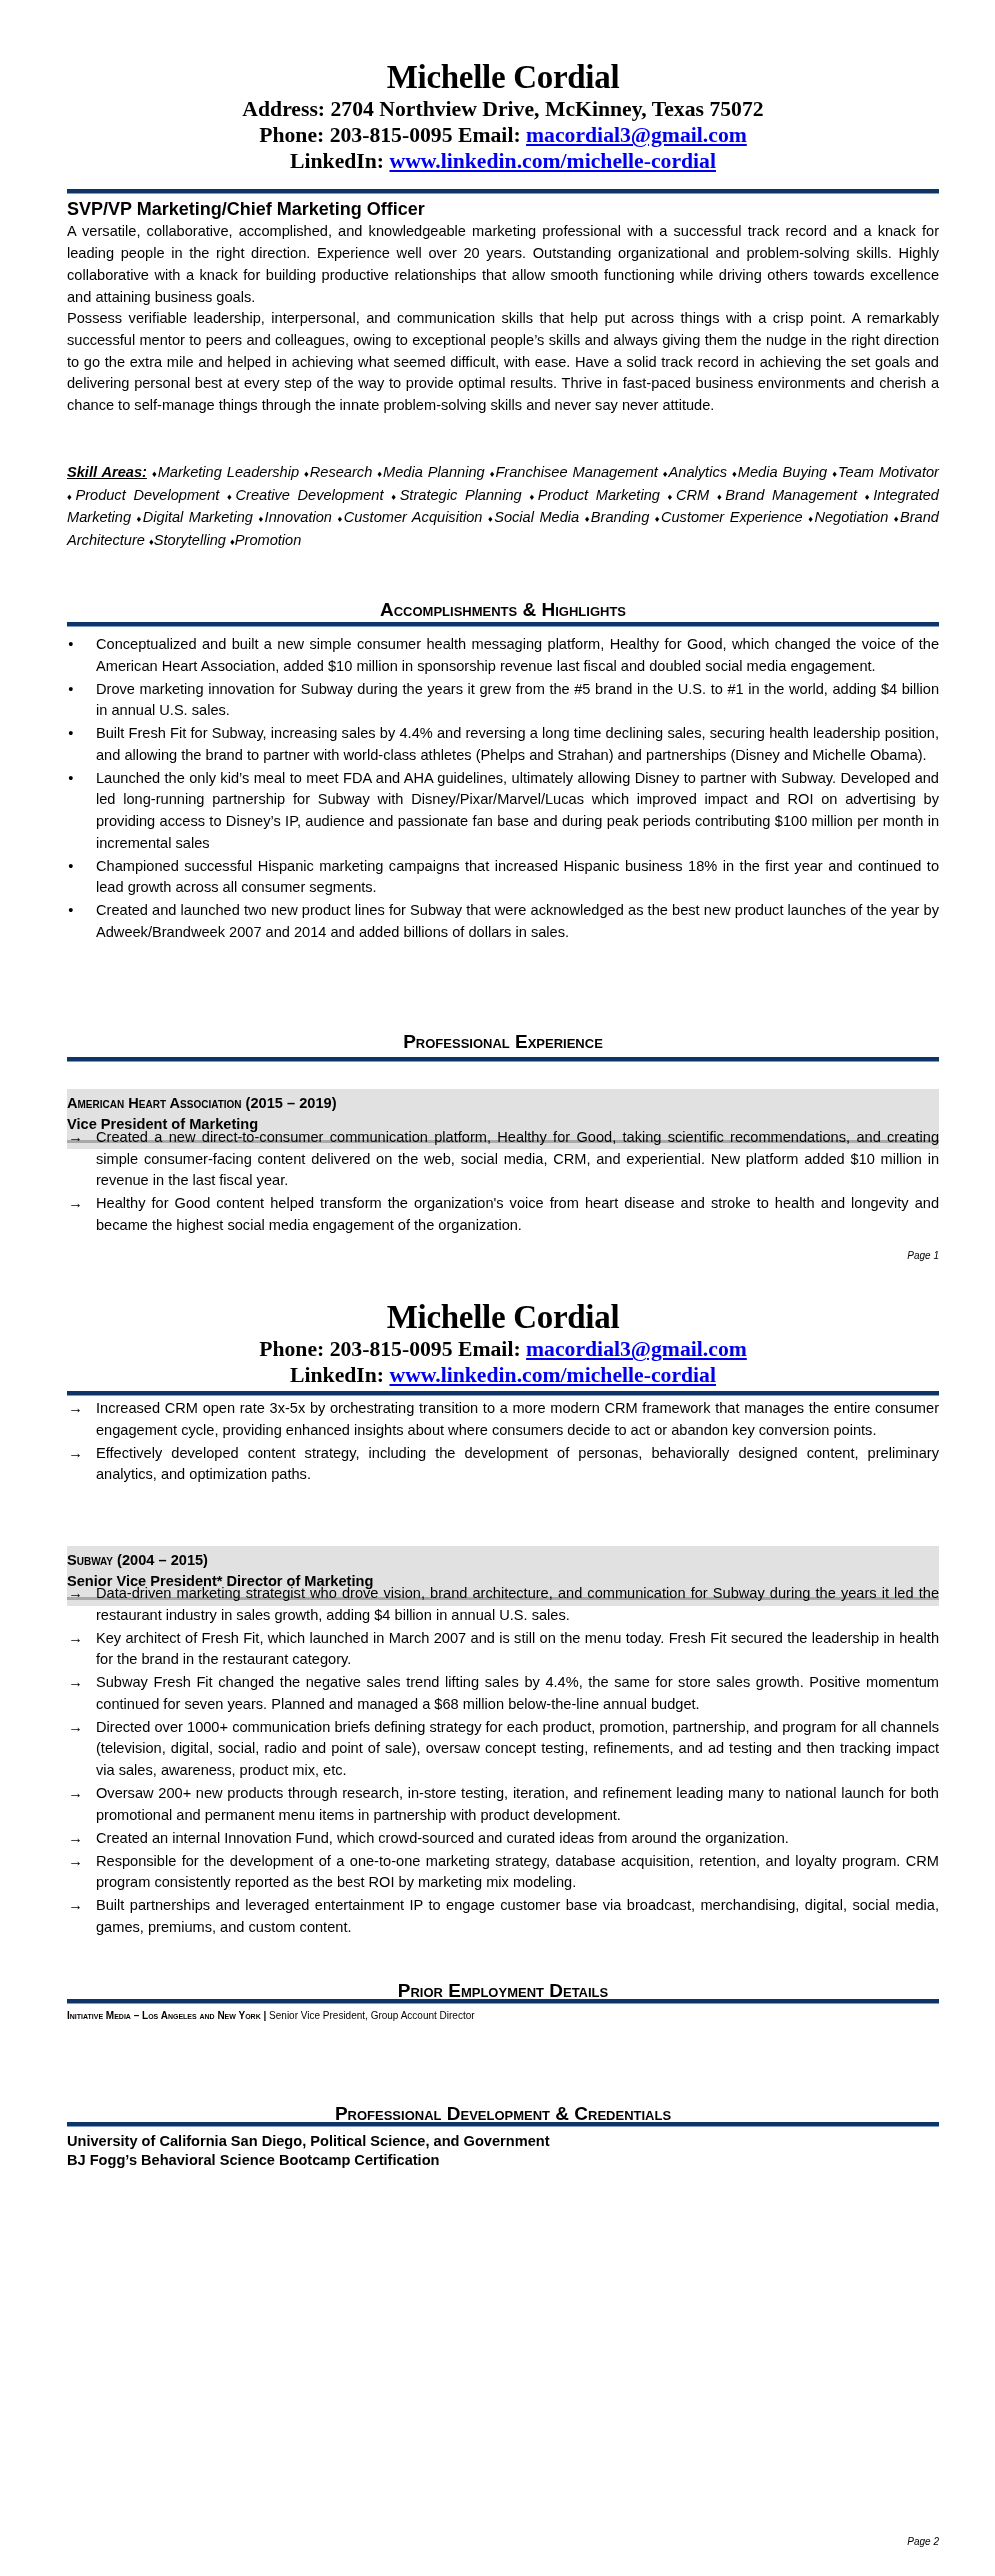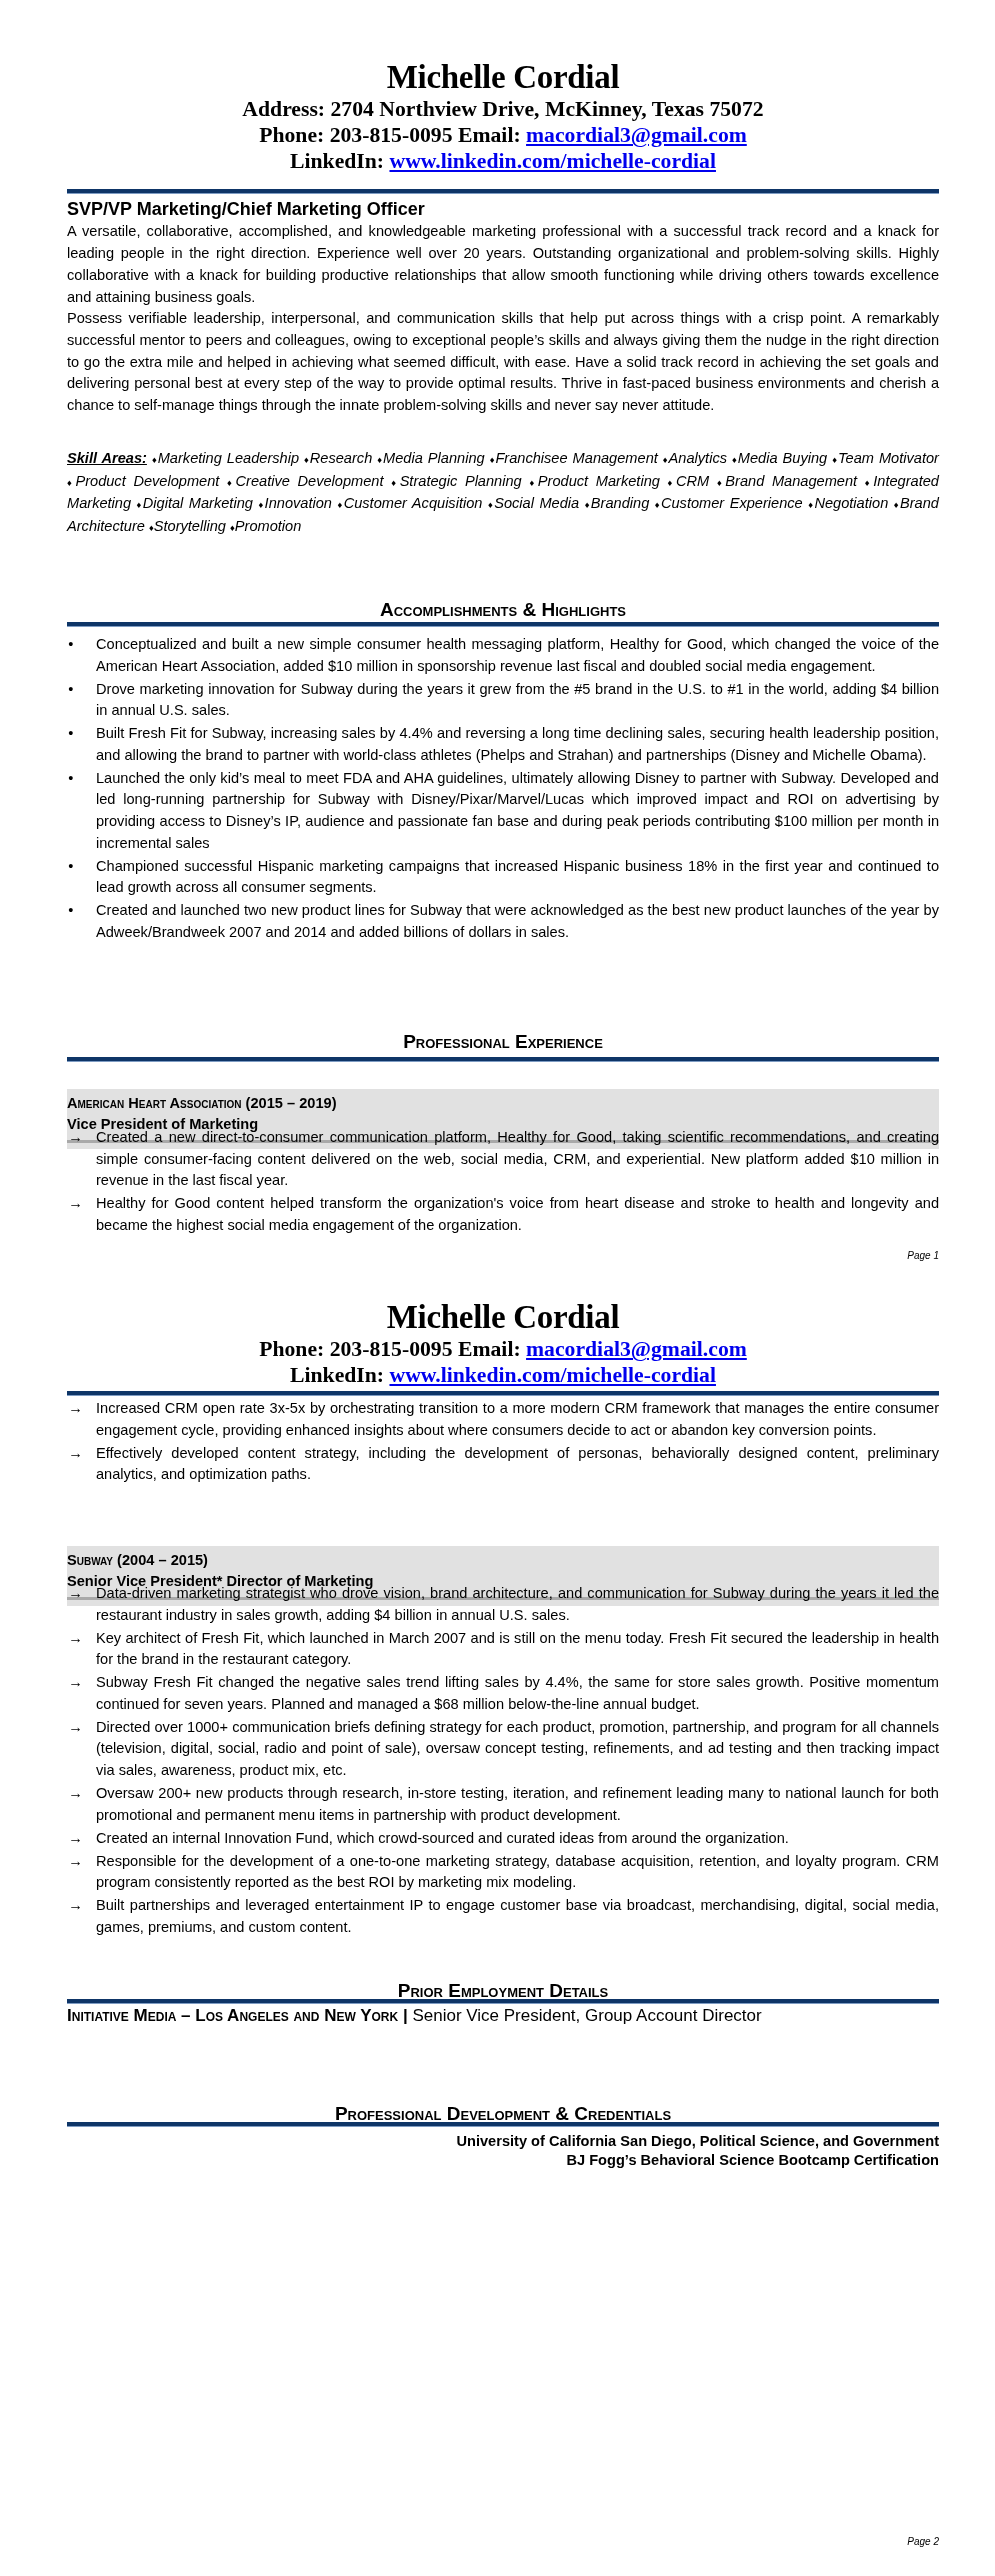--- a/index.html
+++ b/index.html
@@ -16,21 +16,21 @@
   .skills .lbl { font-weight: bold; text-decoration: underline; }
   .sec-title { font-weight: bold; font-size: 19px; text-align: center; font-variant: small-caps; line-height: 20px; }
   ul.bullets { list-style: none; margin: 0; padding: 0; }
   ul.bullets li { position: relative; padding-left: 29px; font-size: 14.6px; line-height: 21.7px; text-align: justify; margin-bottom: 1.2px; }
   ul.bullets li .mk { position: absolute; left: 1.2px; top: 0; }
   .job-head { background: #e1e1e1; padding: 3.5px 0 5.9px 0; margin-top: 21px; }
   .job-org { font-weight: bold; font-size: 14.6px; line-height: 21px; font-variant: small-caps; }
   .job-title { font-weight: bold; font-size: 14.6px; line-height: 21px; }
   .job-rule { height: 2.9px; background: #a9a9a9; margin-top: 5.9px; }
   .pageno { position: absolute; right: 56px; font-style: italic; font-size: 10px; }
-  .prior { font-size: 17px; line-height: 21px; }
+  .prior { font-size: 10px; line-height: 21px; }
   .prior .org { font-weight: bold; font-variant: small-caps; }
   .cred { font-weight: bold; font-size: 14.6px; line-height: 19px; }
 </style>
 </head>
 <body>
 
 <div class="page" style="top:0;height:1276px;">
   <div class="content" style="top:59px;">
     <div class="name">Michelle Cordial</div>
     <div class="contact">Address: 2704 Northview Drive, McKinney, Texas 75072</div>
@@ -43,21 +43,21 @@
   </div>
 
   <div class="content rule" style="top:189px;"></div>
 
   <div class="content" style="top:198px;">
     <div class="headline">SVP/VP Marketing/Chief Marketing Officer</div>
     <p class="para">A versatile, collaborative, accomplished, and knowledgeable marketing professional with a successful track record and a knack for leading people in the right direction. Experience well over 20 years. Outstanding organizational and problem-solving skills. Highly collaborative with a knack for building productive relationships that allow smooth functioning while driving others towards excellence and attaining business goals.</p>
     <p class="para">Possess verifiable leadership, interpersonal, and communication skills that help put across things with a crisp point. A remarkably successful mentor to peers and colleagues, owing to exceptional people’s skills and always giving them the nudge in the right direction to go the extra mile and helped in achieving what seemed difficult, with ease. Have a solid track record in achieving the set goals and delivering personal best at every step of the way to provide optimal results. Thrive in fast-paced business environments and cherish a chance to self-manage things through the innate problem-solving skills and never say never attitude.</p>
   </div>
 
-  <div class="content skills" style="top:448px;">
+  <div class="content skills" style="top:462px;">
     <span class="lbl">Skill Areas:</span>
     <span id="skills-list"><span><span style="font-size: 9.4px;">♦</span><span>Marketing Leadership</span></span> <span><span style="font-size: 9.4px;">♦</span><span>Research</span></span> <span><span style="font-size: 9.4px;">♦</span><span>Media Planning</span></span> <span><span style="font-size: 9.4px;">♦</span><span>Franchisee Management</span></span> <span><span style="font-size: 9.4px;">♦</span><span>Analytics</span></span> <span><span style="font-size: 9.4px;">♦</span><span>Media Buying</span></span> <span><span style="font-size: 9.4px;">♦</span><span>Team Motivator</span></span> <span><span style="font-size: 9.4px;">♦</span><span>Product Development</span></span> <span><span style="font-size: 9.4px;">♦</span><span>Creative Development</span></span> <span><span style="font-size: 9.4px;">♦</span><span>Strategic Planning</span></span> <span><span style="font-size: 9.4px;">♦</span><span>Product Marketing</span></span> <span><span style="font-size: 9.4px;">♦</span><span>CRM</span></span> <span><span style="font-size: 9.4px;">♦</span><span>Brand Management</span></span> <span><span style="font-size: 9.4px;">♦</span><span>Integrated Marketing</span></span> <span><span style="font-size: 9.4px;">♦</span><span>Digital Marketing</span></span> <span><span style="font-size: 9.4px;">♦</span><span>Innovation</span></span> <span><span style="font-size: 9.4px;">♦</span><span>Customer Acquisition</span></span> <span><span style="font-size: 9.4px;">♦</span><span>Social Media</span></span> <span><span style="font-size: 9.4px;">♦</span><span>Branding</span></span> <span><span style="font-size: 9.4px;">♦</span><span>Customer Experience</span></span> <span><span style="font-size: 9.4px;">♦</span><span>Negotiation</span></span> <span><span style="font-size: 9.4px;">♦</span><span>Brand Architecture</span></span> <span><span style="font-size: 9.4px;">♦</span><span>Storytelling</span></span> <span><span style="font-size: 9.4px;">♦</span><span>Promotion</span></span> </span>
   </div>
 
   <div class="content" style="top:600px;">
     <div class="sec-title">Accomplishments &amp; Highlights</div>
   </div>
   <div class="content rule" style="top:622px;"></div>
   <div class="content" style="top:634px;">
     <ul class="bullets" id="acc-list">
@@ -132,20 +132,20 @@
   </div>
   <div class="content rule" style="top:723px;"></div>
   <div class="content prior" style="top:729px;">
     <span class="org">Initiative Media – Los Angeles and New York</span><b> | </b><span>Senior Vice President, Group Account Director</span>
   </div>
 
   <div class="content" style="top:828px;">
     <div class="sec-title">Professional Development &amp; Credentials</div>
   </div>
   <div class="content rule" style="top:846px;"></div>
-  <div class="content" style="top:856px;text-align:right;">
+  <div class="content" style="top:856px;">
     <div class="cred">University of California San Diego, Political Science, and Government</div>
     <div class="cred">BJ Fogg’s Behavioral Science Bootcamp Certification</div>
   </div>
 
   <div class="pageno" style="top:1260px;">Page 2</div>
 </div>
 
 
 </body></html>

